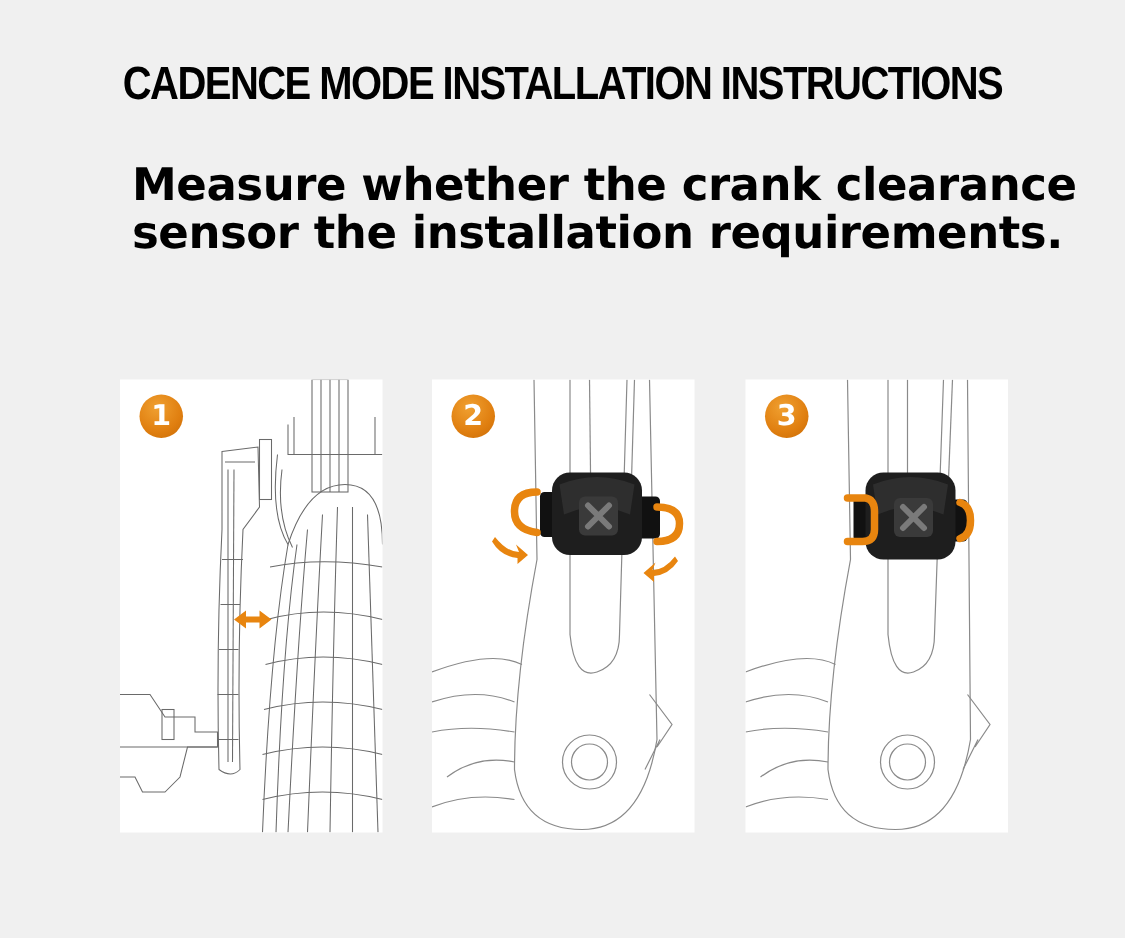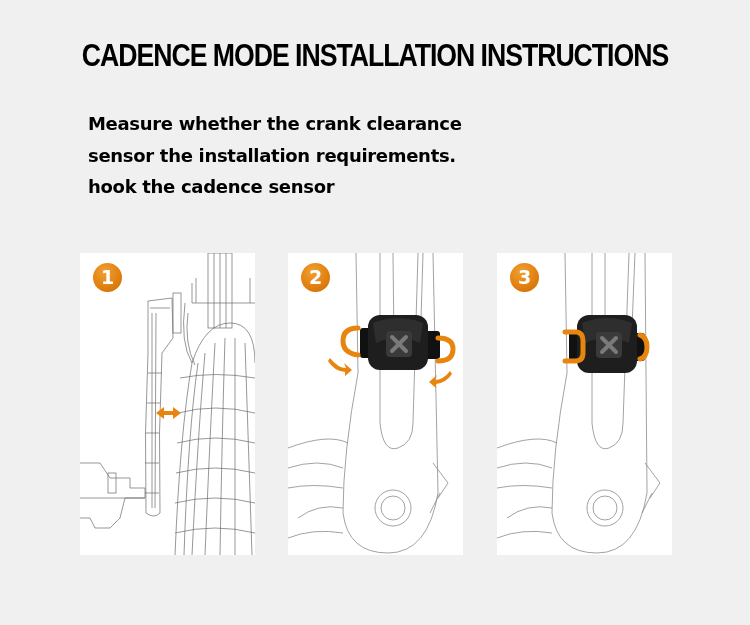--- a/index.html
+++ b/index.html
@@ -7,21 +7,21 @@
     width:750px; height:625px; background:#f0f0f0; position:relative; overflow:hidden;
     font-family:"DejaVu Sans", sans-serif; color:#000;
   }
   .title {
     position:absolute; left:0; top:36px; width:750px; text-align:center;
     font-family:"Liberation Sans", sans-serif; font-weight:bold; font-size:31px;
     letter-spacing:-1.2px; transform:scaleX(0.86); transform-origin:center; line-height:40px;
   }
   .desc {
     position:absolute; left:88px; top:108px; width:640px;
-    font-family:"DejaVu Sans", sans-serif; font-weight:bold; font-size:18px; line-height:31.5px;
+    font-family:"DejaVu Sans", sans-serif; font-weight:bold; font-size:30px; line-height:31.5px;
     letter-spacing:-0.3px;
   }
   .desc div { white-space:nowrap; }
   .panel {
     position:absolute; top:253px; width:175px; height:302px; background:#fff; overflow:hidden;
   }
   .panel svg { position:absolute; left:0; top:0; }
   .badge {
     position:absolute; left:13px; top:10px; width:29px; height:29px; border-radius:50%;
     background:radial-gradient(circle at 40% 30%, #f0a030 0%, #e07f10 60%, #c86a05 100%);
@@ -30,21 +30,20 @@
   }
 </style>
 </head>
 <body>
 
 <div class="title">CADENCE MODE INSTALLATION INSTRUCTIONS</div>
 
 <div class="desc">
   <div>Measure whether the crank clearance</div>
   <div>sensor the installation requirements.</div>
-  <div>hook the cadence sensor</div>
 </div>
 
 <div class="panel" style="left:80px;">
   <svg width="175" height="302" viewBox="0 0 175 302">
     <g fill="none" stroke="#6a6a6a" stroke-width="0.7">
 
       <rect x="128" y="0" width="24" height="75"></rect>
       <line x1="134" y1="0" x2="134" y2="75"></line>
         <line x1="140" y1="0" x2="140" y2="75"></line>
         <line x1="146" y1="0" x2="146" y2="75"></line>

